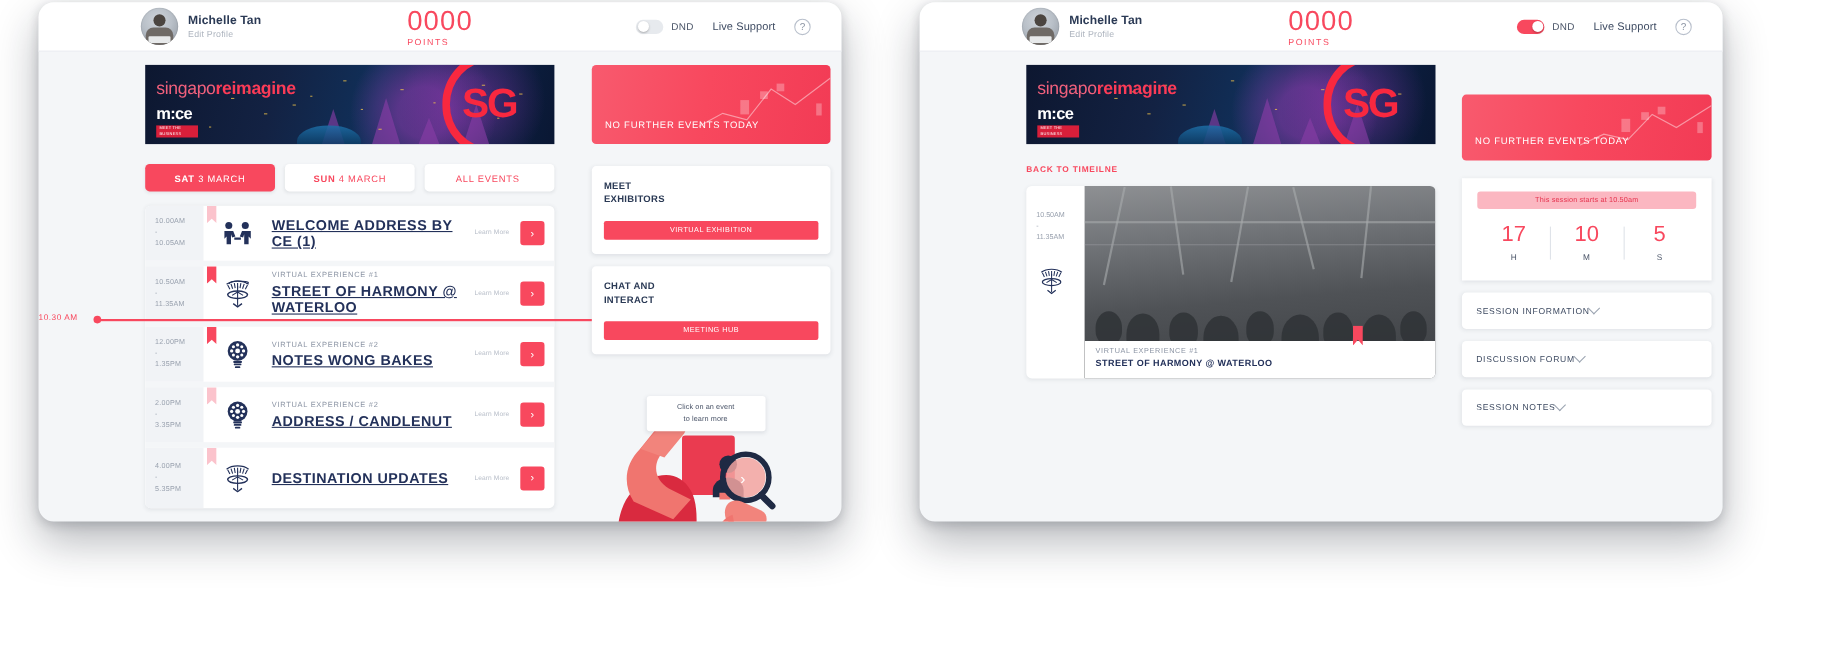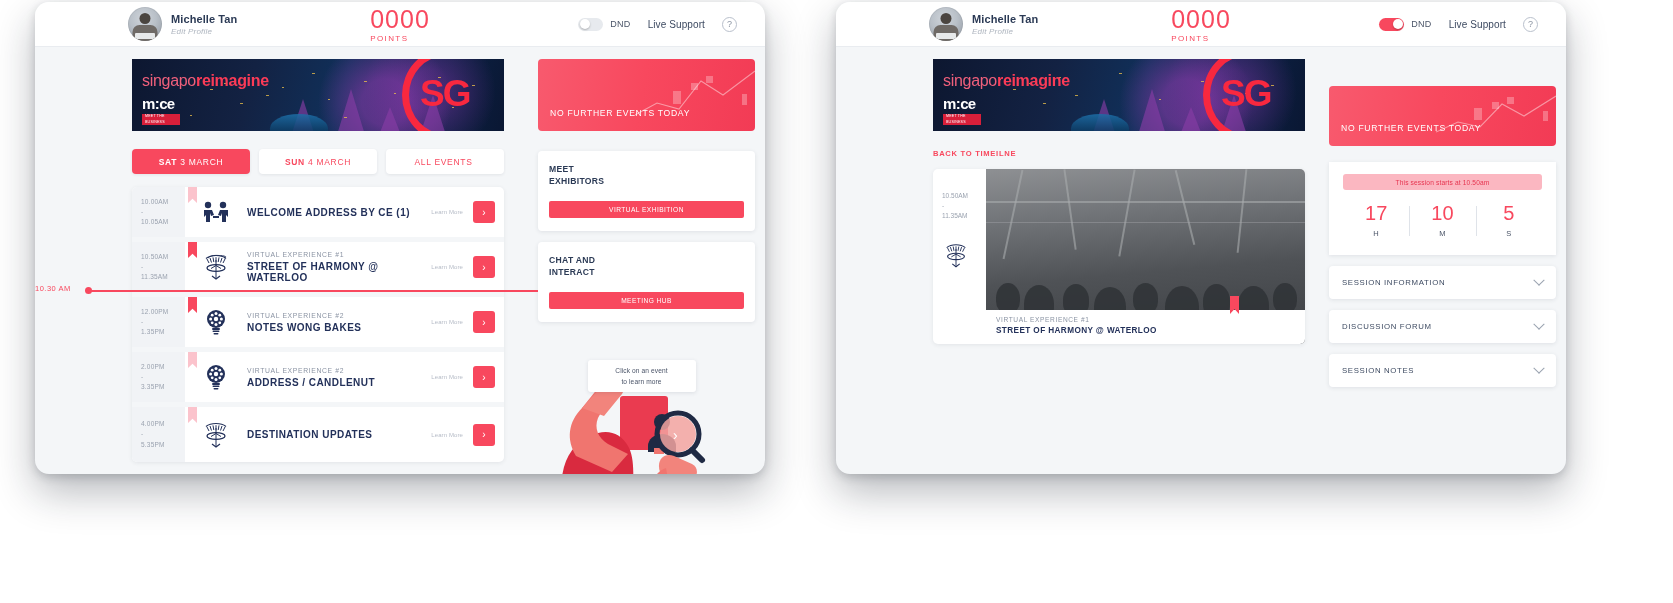--- a/index.html
+++ b/index.html
@@ -41,21 +41,21 @@
   }
   .avatar:after{
     content:""; position:absolute; left:50%; top:52%; width:25px; height:22px;
     transform:translateX(-50%); border-radius:7px 7px 0 0; background:#6f6a66;
   }
   .avatar .desk{
     position:absolute; left:50%; bottom:2px; width:20px; height:6px;
     transform:translateX(-50%); background:#e7e9ea; border-radius:1px; z-index:3;
   }
   .pname { font-size: 11px; color:#2b3a55; font-weight:600; letter-spacing:.1px; }
-  .pedit { font-size: 8px; color:#aeb5bf; margin-top:2px; letter-spacing:.2px;font-style:italic; }
+  .pedit { font-size: 8px; color:#aeb5bf; margin-top:2px; letter-spacing:.2px; }
 
   .points-wrap { position:absolute; left:50%; transform:translateX(-50%); text-align:left; top:5px;}
   .points-num { font-size:25px; color:#f8485e; letter-spacing:1px; line-height:1; font-weight:400;}
   .points-lbl { font-size:8px; color:#f8485e; letter-spacing:1.4px; margin-top:2px;}
 
   .topright { position:absolute; right:0; display:flex; align-items:center; gap:17px; }
   .dnd { display:flex; align-items:center; gap:7px; }
   .switch {
     width:25px; height:13px; border-radius:7px; background:#e7eaee; position:relative;
   }
@@ -148,21 +148,21 @@
   }
   .etime span { font-size:6.5px; color:#9aa2af; line-height:1.55; letter-spacing:.2px;}
   .eflag {
     position:absolute; left:56px; top:0; width:9px; height:16px; background:#f8485e;
     clip-path: polygon(0 0,100% 0,100% 100%,50% 74%,0 100%);
   }
   .eflag.faded { background:#fbc3cc; }
   .eicon { width:62px; display:flex; align-items:center; justify-content:center; flex:none; color:#23315a;}
   .etext { flex:1; display:flex; flex-direction:column; justify-content:center; }
   .esub { font-size:6.8px; color:#8a93a3; letter-spacing:.65px; margin-bottom:3px;}
-  .etitle { font-size:10px; color:#23315a; font-weight:700; letter-spacing:.45px;}
+  .etitle { font-size:13px; color:#23315a; font-weight:700; letter-spacing:.45px;text-decoration:underline;}
   .elearn { font-size:6px; color:#b6bcc7; align-self:center; margin-right:10px; letter-spacing:.1px;}
   .ego {
     align-self:center; margin-right:9px; width:22px; height:22px; border-radius:3px;
     background:#f8485e; color:#fff; display:flex; align-items:center; justify-content:center;
     font-size:10px; flex:none;
   }
 
   
   .nowmark { position:absolute; left:0; top:0; width:503px; height:14px; }
   .nowmark .lbl { position:absolute; left:0px; top:-1px; font-size:7.5px; color:#f8485e; letter-spacing:.5px;}
@@ -239,21 +239,21 @@
   .cdrow { display:flex; margin-top:13px; }
   .cdcell { flex:1; text-align:center; position:relative;}
   .cdcell + .cdcell:before{
     content:""; position:absolute; left:0; top:3px; bottom:2px; width:1px; background:#dfe3e9;
   }
   .cdnum { font-size:20px; color:#f8485e; font-weight:400; line-height:1;}
   .cdunit { font-size:7.5px; color:#4b5568; margin-top:6px; letter-spacing:.3px;}
 
   .acc {
     margin-top:11px; background:#fff; border-radius:4px; box-shadow:0 1px 4px rgba(40,50,70,.10);
-    height:33px; display:flex; align-items:center; justify-content:space-between; padding:0 13px;
+    height:33px; display:flex; align-items:center; padding:0 13px;
   }
   .acc .l { font-size:7.8px; color:#3d4a61; letter-spacing:.65px;}
   .chev { width:8px; height:8px; border-right:1.4px solid #9aa3b0; border-bottom:1.4px solid #9aa3b0; transform:rotate(45deg) translate(-2px,-2px);}
 </style>
 </head>
 <body>
 
 <div class="stage">
 
   <div class="win win-a">

